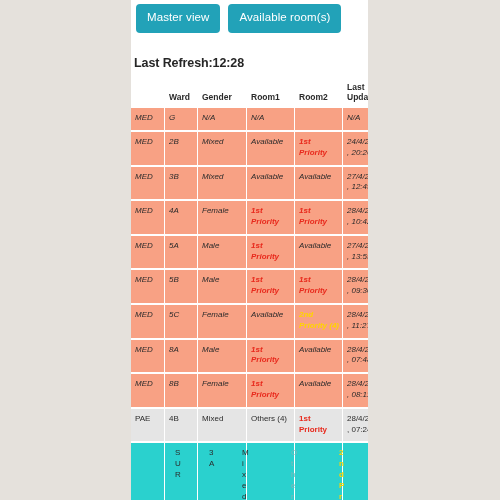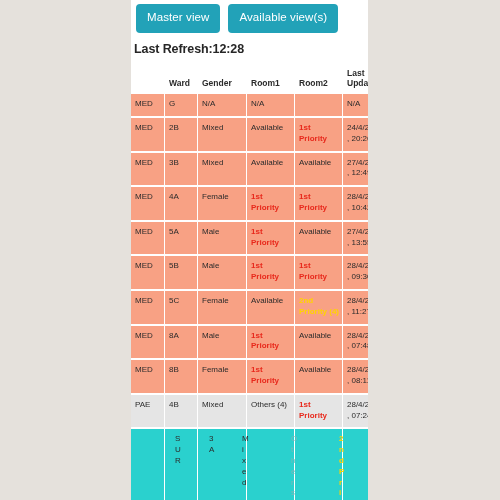--- a/index.html
+++ b/index.html
@@ -38,21 +38,21 @@
     font-size: 11.5px;
     line-height: 1;
     padding: 8px 11px 9px 11px;
     cursor: pointer;
     white-space: nowrap;
     letter-spacing: 0.1px;
     text-align: center;
   }
   
   #last-refresh {
-    margin: 9px 0 0 3px;
+    margin: 23px 0 0 3px;
     font-size: 12.5px;
     font-weight: bold;
     color: #262626;
     letter-spacing: -0.1px;
   }
   
   #tbl-wrap {
     margin-top: 9px;
     padding: 0 0 0 0;
   }
@@ -82,36 +82,36 @@
   }
   tbody td {
     font-size: 8px;
     color: #2b2b2b;
     padding: 5px 3px 6px 4px;
     vertical-align: top;
     line-height: 1.35;
     word-wrap: break-word;
     overflow-wrap: break-word;
   }
-  tr.r-med td { background: #f8a184; }
+  tr.r-med td { background: #f8a184; font-style: italic; }
   tr.r-pae td { background: #e5e5e5; }
   tr.r-sur td { background: #2ad1ce; padding-left: 44px; }
 
   .p1 { color: #e8291c; font-weight: bold; }
   .p2 { color: #ffd400; font-weight: bold; }
   .muted { color: #7fb7b9; }
 </style>
 </head>
 <body>
 
 <div id="page">
 
   <div class="btn-row">
     <button class="btn">Master view</button>
-    <button class="btn">Available view(s)</button>
+    <button class="btn">Available room(s)</button>
   </div>
 
   <div id="last-refresh">Last Refresh:12:28</div>
 
   <div id="tbl-wrap">
     <table>
       <colgroup>
         <col class="c-dept">
           <col class="c-ward">
           <col class="c-gender">

